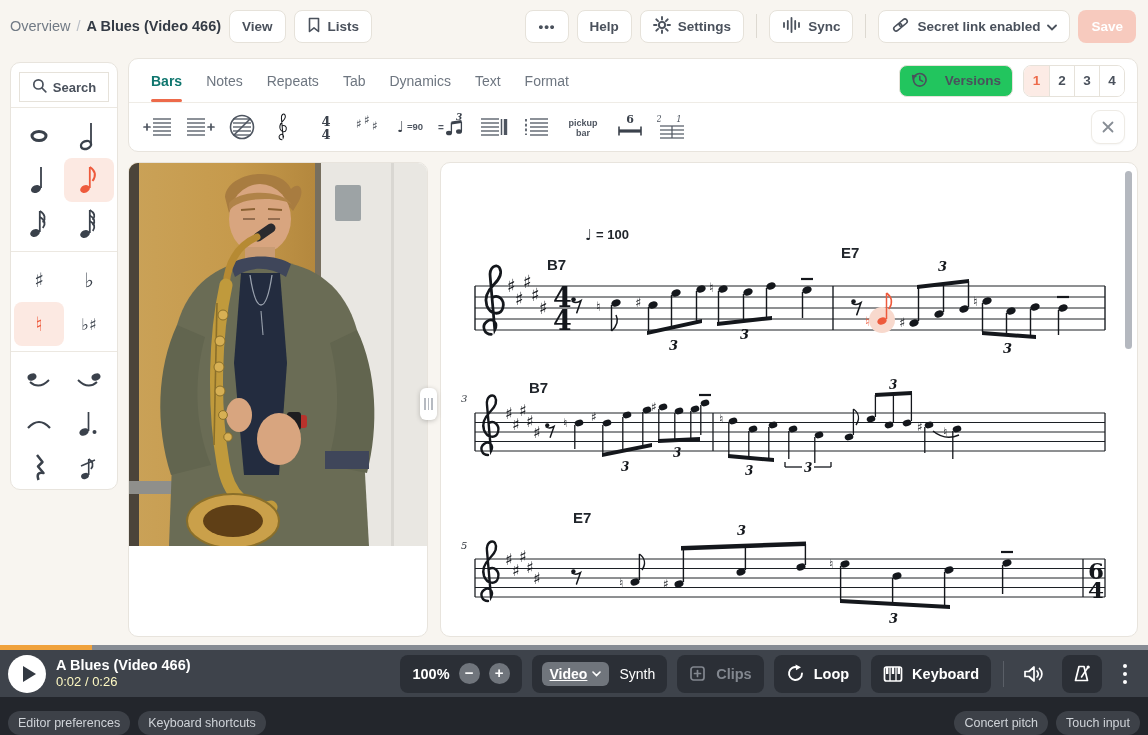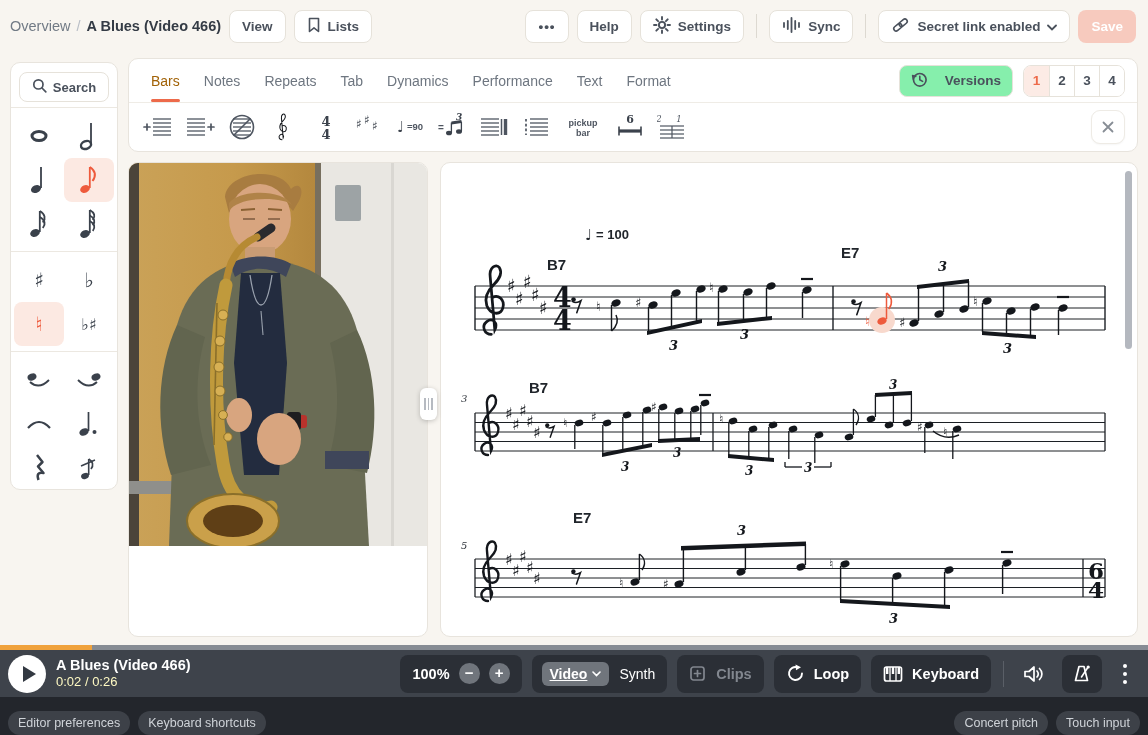--- a/index.html
+++ b/index.html
@@ -14,36 +14,36 @@
   .crumb .sep { color:#b9bec6; }
   .crumb .title { color:#343b45; font-weight:700; }
   .hbtn { background:#fff; border:1px solid #e6e2da; border-radius:8px; height:33px; padding:0 12px; font-size:13.5px; font-weight:600; color:#4a515c; display:inline-flex; align-items:center; gap:7px; cursor:pointer; font-family:inherit; }
   .tb-left { display:flex; align-items:center; gap:8px; }
   .tb-right { margin-left:auto; display:flex; align-items:center; gap:8px; }
   .vdiv { width:1px; height:24px; background:#ddd9d1; margin:0 4px; }
   .savebtn { background:#f7cabe; border:none; color:#fff; font-weight:700; height:33px; padding:0 13px; border-radius:8px; font-size:13.5px; font-family:inherit; }
 
   
   .palette { position:absolute; left:10px; top:62px; width:108px; height:428px; background:#fff; border:1px solid #e8e4dd; border-radius:10px; padding-top:9px; }
-  .searchbtn { display:flex; align-items:center; gap:6px; margin:0 auto; width:90px; height:30px; justify-content:center; background:#fff; border:1px solid #e6e2da; border-radius:8px; font-size:13px; font-weight:600; color:#4a515c; font-family:inherit; }
+  .searchbtn { display:flex; align-items:center; gap:6px; margin:0 auto; width:90px; height:30px; justify-content:center; background:#fff; border:1px solid #e6e2da; border-radius:0; font-size:13px; font-weight:600; color:#4a515c; font-family:inherit; }
   .pal-grid { display:grid; grid-template-columns:50px 50px; justify-content:center; margin-top:6px; }
   .pal-cell { height:44px; display:flex; align-items:center; justify-content:center; border-radius:8px; cursor:pointer; background:transparent; border:none; font-family:inherit; }
   .pal-cell.sel { background:#fce9e2; }
   .pal-sep { height:1px; background:#ece8e1; margin:5px 0; }
   .acc { font-size:20px; color:#3a414b; }
   .acc.sel-t { color:#ee5a3c; }
 
   
   .edbar { position:absolute; left:128px; top:58px; width:1010px; height:94px; background:#fff; border:1px solid #e8e4dd; border-radius:10px; }
   .tabrow { height:44px; display:flex; align-items:stretch; padding:0 10px; border-bottom:1px solid #efece6; }
   .tab { display:flex; align-items:center; padding:0 12px; font-size:14px; color:#6e7680; cursor:pointer; position:relative; }
-  .tab.active { color:#a16207; font-weight:400; }
+  .tab.active { color:#0f766e; font-weight:700; }
   .tab.active::after { content:""; position:absolute; left:12px; right:12px; bottom:0; height:3px; background:#ed6a4a; border-radius:2px; }
   .tabrow-right { margin-left:auto; display:flex; align-items:center; gap:10px; padding-right:2px; }
-  .smbtn { background:#86efac; border:1px solid #e6e2da; border-radius:8px; height:32px; padding:0 11px; font-size:13.5px; font-weight:600; color:#4a515c; display:inline-flex; align-items:center; gap:17px; font-family:inherit; }
+  .smbtn { background:#22c55e; border:1px solid #e6e2da; border-radius:8px; height:32px; padding:0 11px; font-size:13.5px; font-weight:600; color:#4a515c; display:inline-flex; align-items:center; gap:17px; font-family:inherit; }
   .voices { display:flex; border:1px solid #e6e2da; border-radius:8px; overflow:hidden; height:32px; }
   .voice { width:25px; display:flex; align-items:center; justify-content:center; font-size:13.5px; font-weight:700; color:#4a515c; border-left:1px solid #e6e2da; background:#fff; cursor:pointer; }
   .voice:first-child { border-left:none; }
   .voice.active { background:#fcebe5; color:#ed6a4a; }
   .toolrow { height:48px; display:flex; align-items:center; gap:8px; padding:0 12px; }
   .tool { width:34px; height:38px; display:flex; align-items:center; justify-content:center; border-radius:7px; background:transparent; border:none; cursor:pointer; }
   .xbtn { margin-left:auto; width:34px; height:34px; border:1px solid #eeebe5; border-radius:9px; background:#fff; display:flex; align-items:center; justify-content:center; box-shadow:0 1px 2px rgba(0,0,0,.04); cursor:pointer; }
 
   
   .videopanel { position:absolute; left:128px; top:162px; width:300px; height:475px; background:#fff; border:1px solid #e8e4dd; border-radius:10px; overflow:hidden; }
@@ -275,21 +275,20 @@
   </div>
 </aside>
 
 <section class="edbar">
   <div class="tabrow">
     <div class="tab active">Bars</div>
     <div class="tab">Notes</div>
     <div class="tab">Repeats</div>
     <div class="tab">Tab</div>
     <div class="tab">Dynamics</div>
-    <div class="tab">Performance</div>
     <div class="tab">Text</div>
     <div class="tab">Format</div>
     <div class="tabrow-right">
       <button class="smbtn">
         <span><svg width="17" height="17" viewBox="0 0 17 17">
               <circle cx="8.8" cy="8.8" r="6.3" fill="none" stroke="#4a515c" stroke-width="1.7"></circle>
               <path d="M8.8 5.4 V8.8 L11.6 10.4" fill="none" stroke="#4a515c" stroke-width="1.6" stroke-linecap="round"></path>
               <path d="M2.2 8 L1.6 4.6 L4.8 5.4" fill="none" stroke="#4a515c" stroke-width="1.5" stroke-linecap="round" stroke-linejoin="round"></path>
             </svg></span>
         <span>Versions</span>

